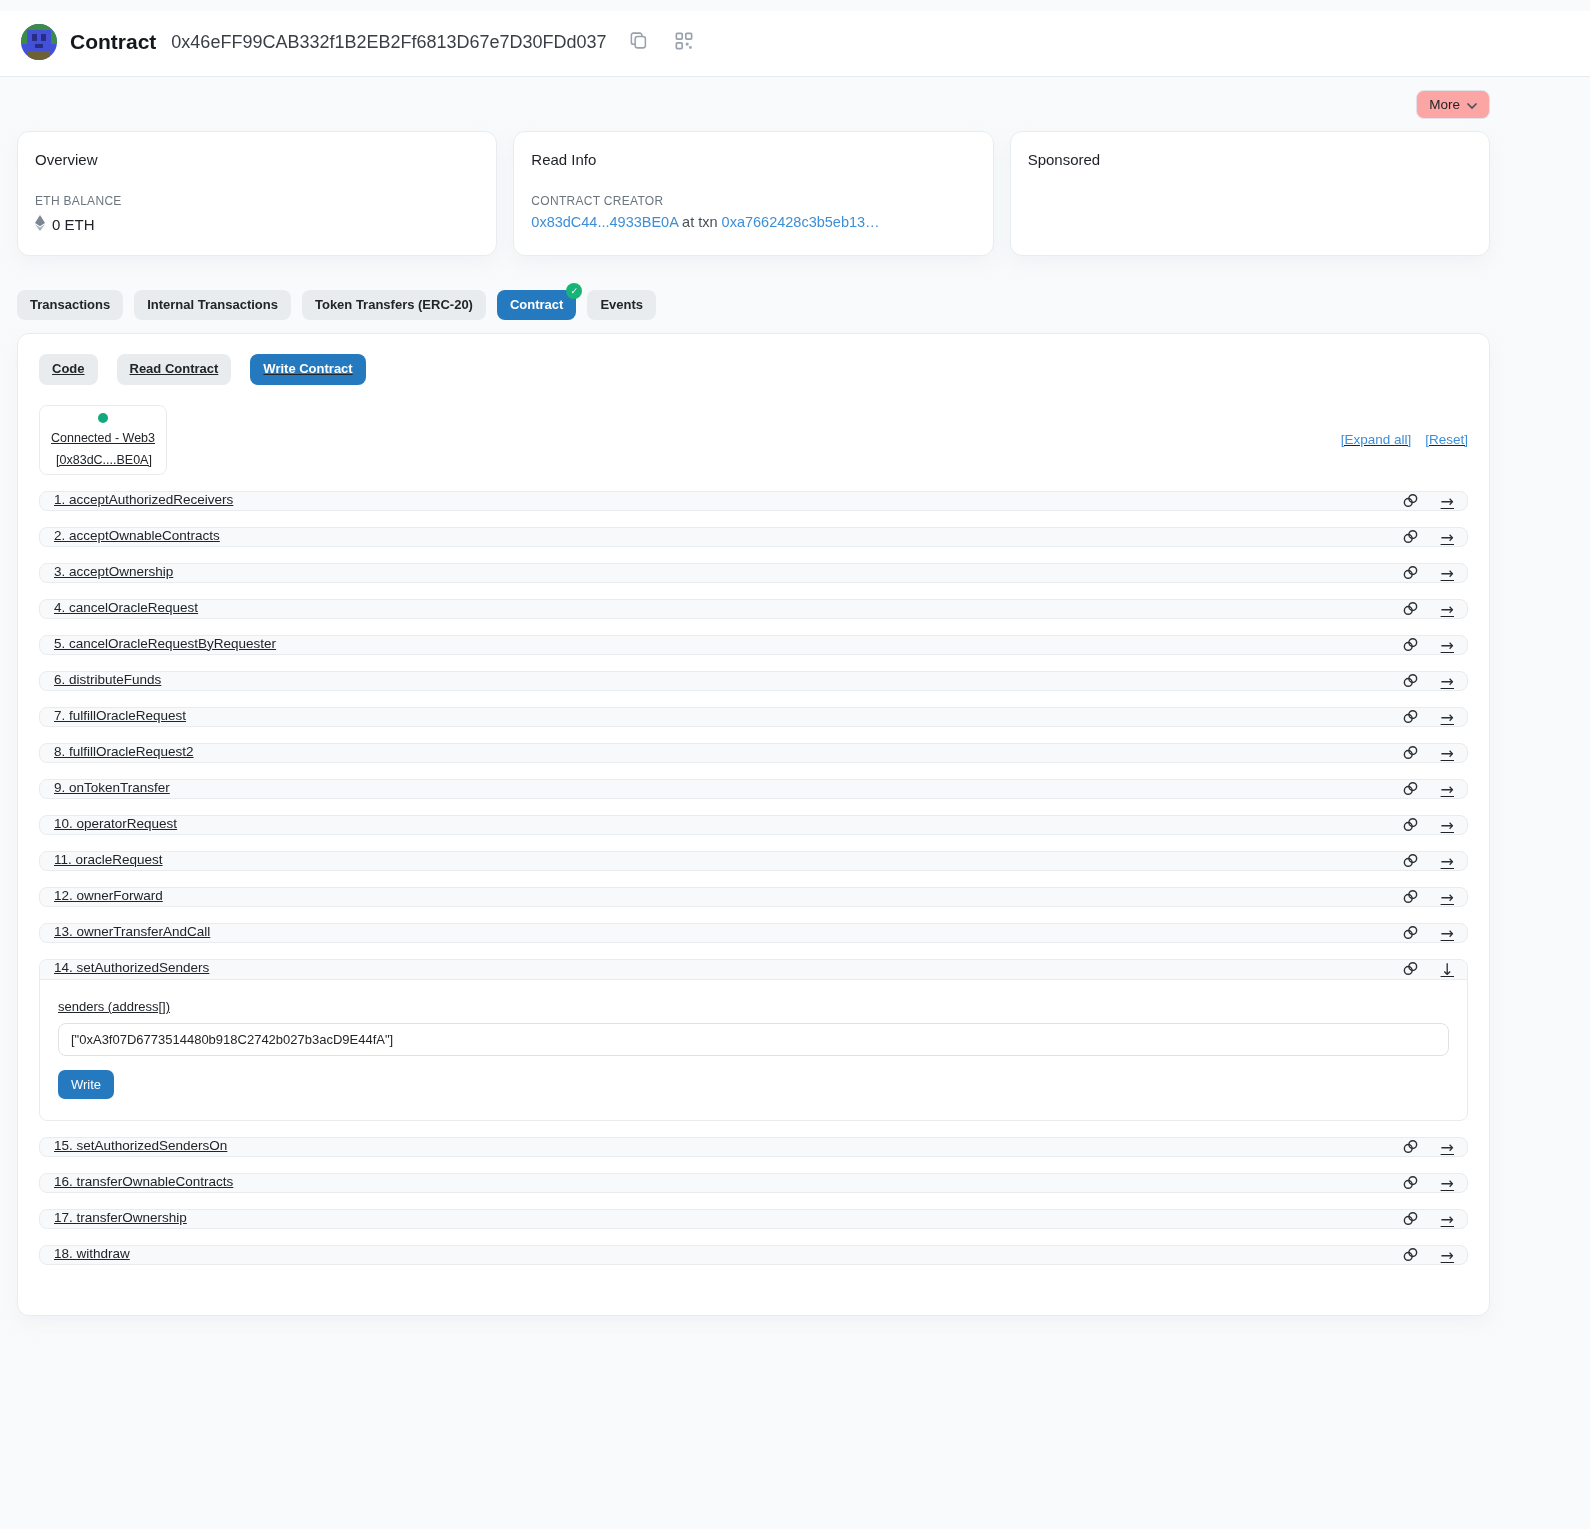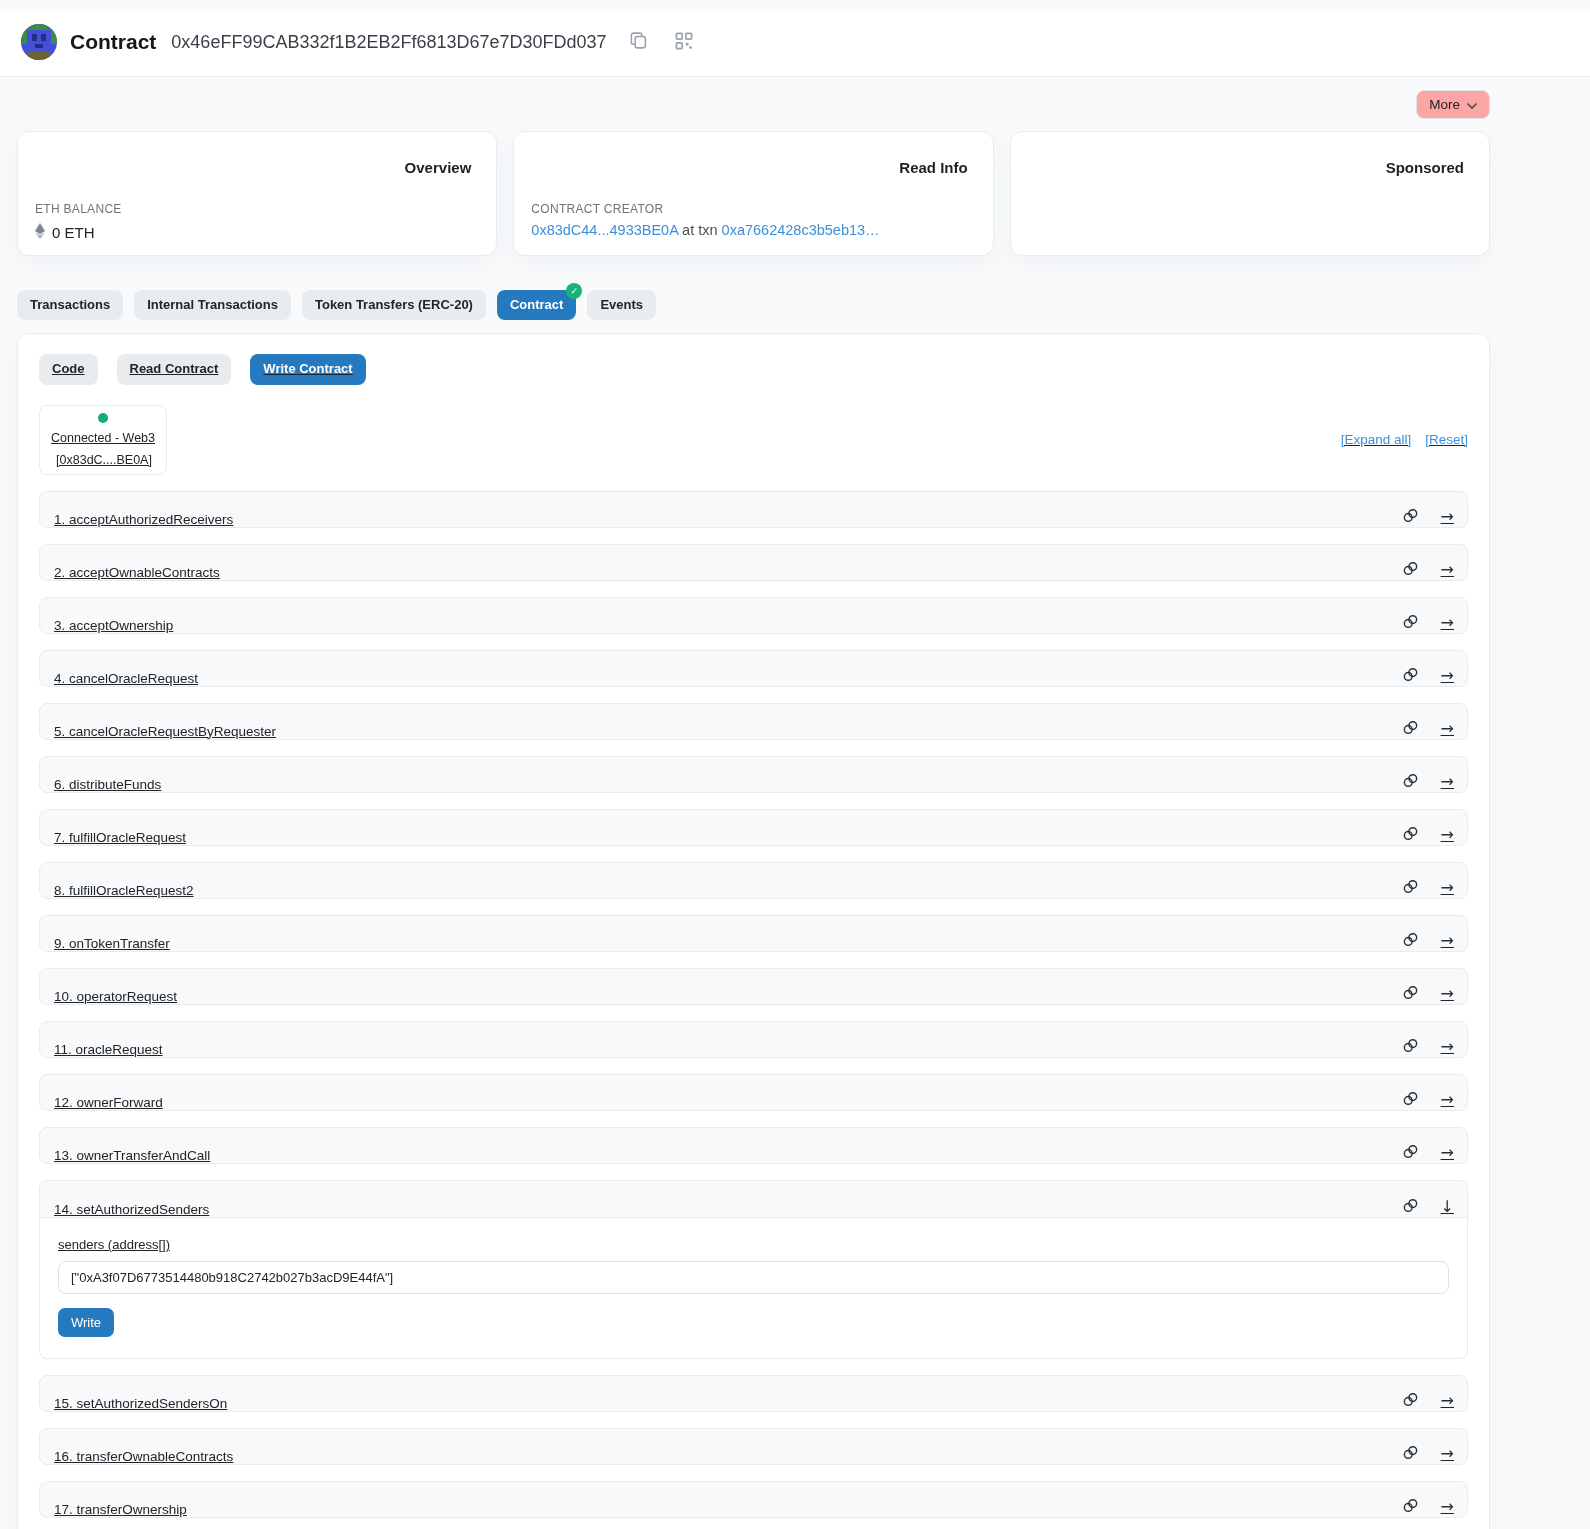--- a/index.html
+++ b/index.html
@@ -43,21 +43,21 @@
     background:#fca5a5;border:1px solid #e0e4e9;border-radius:8px;
     padding:6px 12px;font-size:13.5px;color:var(--text);cursor:pointer;
     display:inline-flex;align-items:center;gap:7px;font-family:inherit;
   }
   .cards{display:flex;gap:16px;}
   .card{
     flex:1 1 0;background:#fff;border:1px solid var(--border);border-radius:12px;
     padding:19px 17px;height:125px;
     box-shadow:0 8px 20px rgba(180,190,205,.13);
   }
-  .card-title{margin:8px;font-size:15px;font-weight:700;color:#1d2127;text-align:right;}
+  .card-title{margin:0;font-size:15px;font-weight:400;color:#1d2127;}
   .card-label{
     margin-top:26px;font-size:12px;color:var(--muted);
     letter-spacing:.3px;font-weight:500;
   }
   .balance-line{margin-top:7px;display:flex;align-items:center;gap:7px;font-size:15px;color:var(--text);}
   .creator-line{margin-top:6px;font-size:14.5px;}
   .creator-line a{color:var(--link);text-decoration:none;}
   .creator-line .mid{color:#495057;}
   
   .tabs{margin-top:34px;display:flex;gap:11px;}
@@ -90,22 +90,22 @@
     display:inline-flex;align-items:center;gap:8px;background:#fff;
     border:1px solid var(--border);border-radius:8px;padding:7px 11px;font-size:12.5px;flex-direction:column;
   }
   .conn-dot{width:10px;height:10px;border-radius:50%;background:#12a97e;}
   .wallet-link{color:var(--text);text-decoration:underline;cursor:pointer;margin-left:2px;}
   .top-links{display:flex;gap:14px;font-size:13.5px;}
   .top-links a{color:var(--link);text-decoration:none;cursor:pointer;}
   
   .fn-list{margin-top:16px;display:flex;flex-direction:column;gap:16px;}
   .fn-row{
-    height:37px;background:var(--row-bg);border:1px solid var(--border);border-radius:8px;
-    display:flex;align-items:flex-end;justify-content:space-between;
+    height:20px;background:var(--row-bg);border:1px solid var(--border);border-radius:8px;
+    display:flex;align-items:flex-start;justify-content:space-between;
     padding:0 10px 0 14px;font-size:13.5px;color:var(--text);cursor:pointer;
   }
   .fn-icons{display:flex;align-items:center;gap:22px;padding-right:3px;}
   .fn-arrow{font-size:16px;line-height:1;color:#2b3035;font-family:"DejaVu Sans",sans-serif;}
   .fn-expanded{border:1px solid var(--border);border-radius:8px;overflow:hidden;background:#fff;}
   .fn-expanded .fn-row{border:none;border-bottom:1px solid var(--border);border-radius:0;}
   .fn-body{padding:19px 18px 21px 18px;}
   .param-label{display:block;font-size:13px;margin-bottom:9px;color:var(--text);}
   .param-input{
     width:100%;height:33px;border:1px solid #dee2e6;border-radius:8px;

